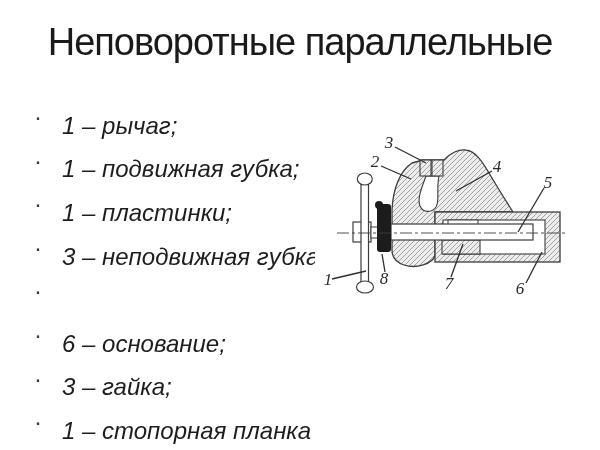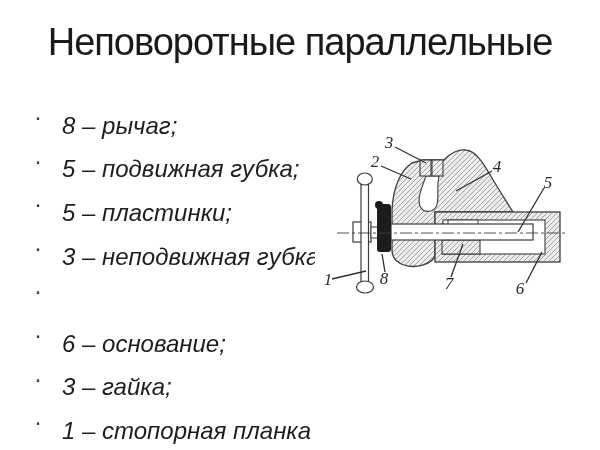--- a/index.html
+++ b/index.html
@@ -38,29 +38,29 @@
 </head>
 <body>
 
 <div class="slide">
 
   <h1 class="title"><span>Неповоротные параллельные</span><br></h1>
 
   <ul class="bullets">
     <li>
         <span class="dot">·</span>
-        <span>8 – рычаг;</span>
+        <span>1 – рычаг;</span>
       </li>
     <li>
         <span class="dot">·</span>
-        <span>5 – подвижная губка;</span>
+        <span>1 – подвижная губка;</span>
       </li>
     <li>
         <span class="dot">·</span>
-        <span>5 – пластинки;</span>
+        <span>1 – пластинки;</span>
       </li>
     <li>
         <span class="dot">·</span>
         <span>3 – неподвижная губка</span>
       </li>
     <li>
         <span class="dot">·</span>
       </li>
     <li>
         <span class="dot">·</span>

